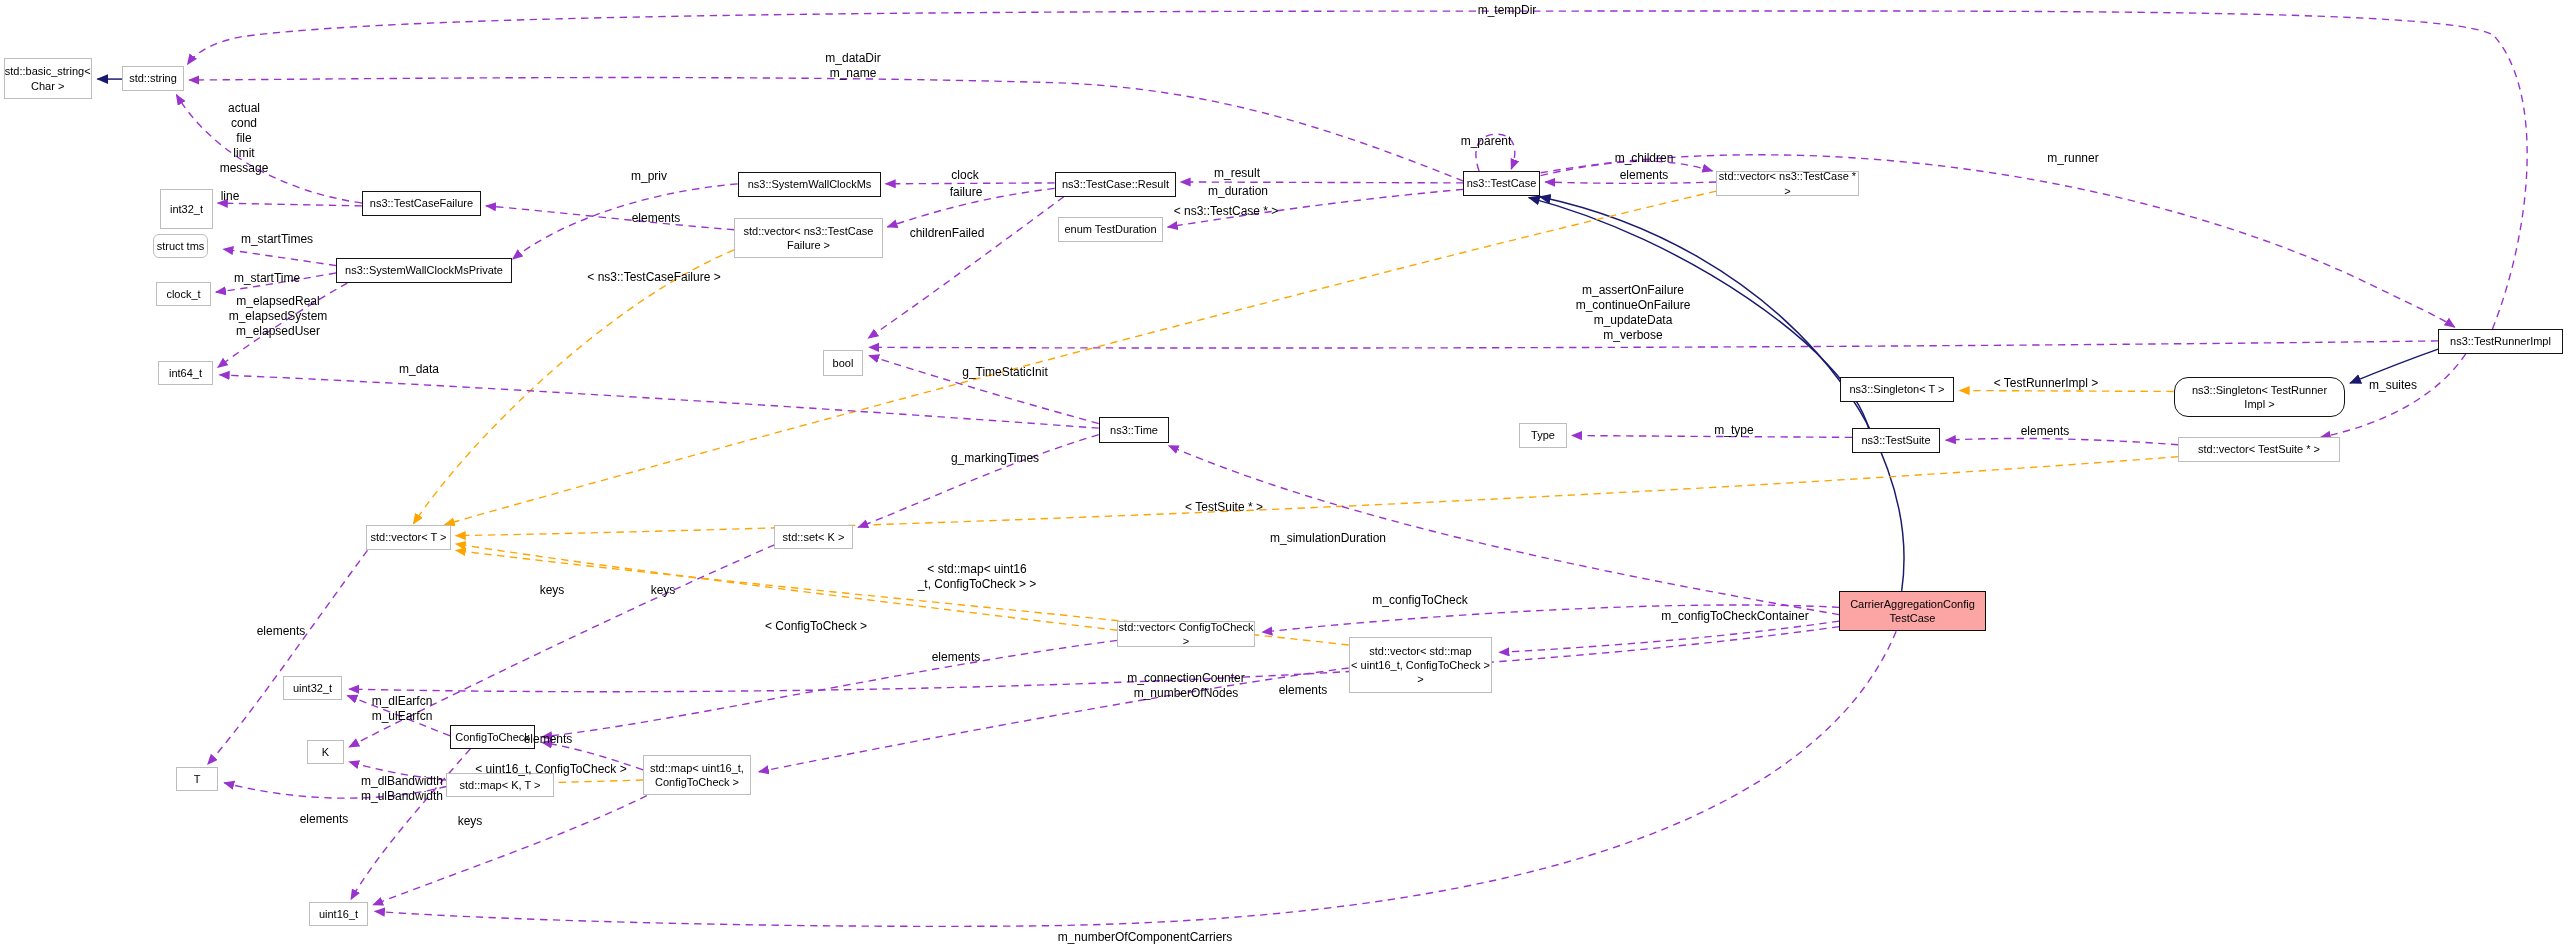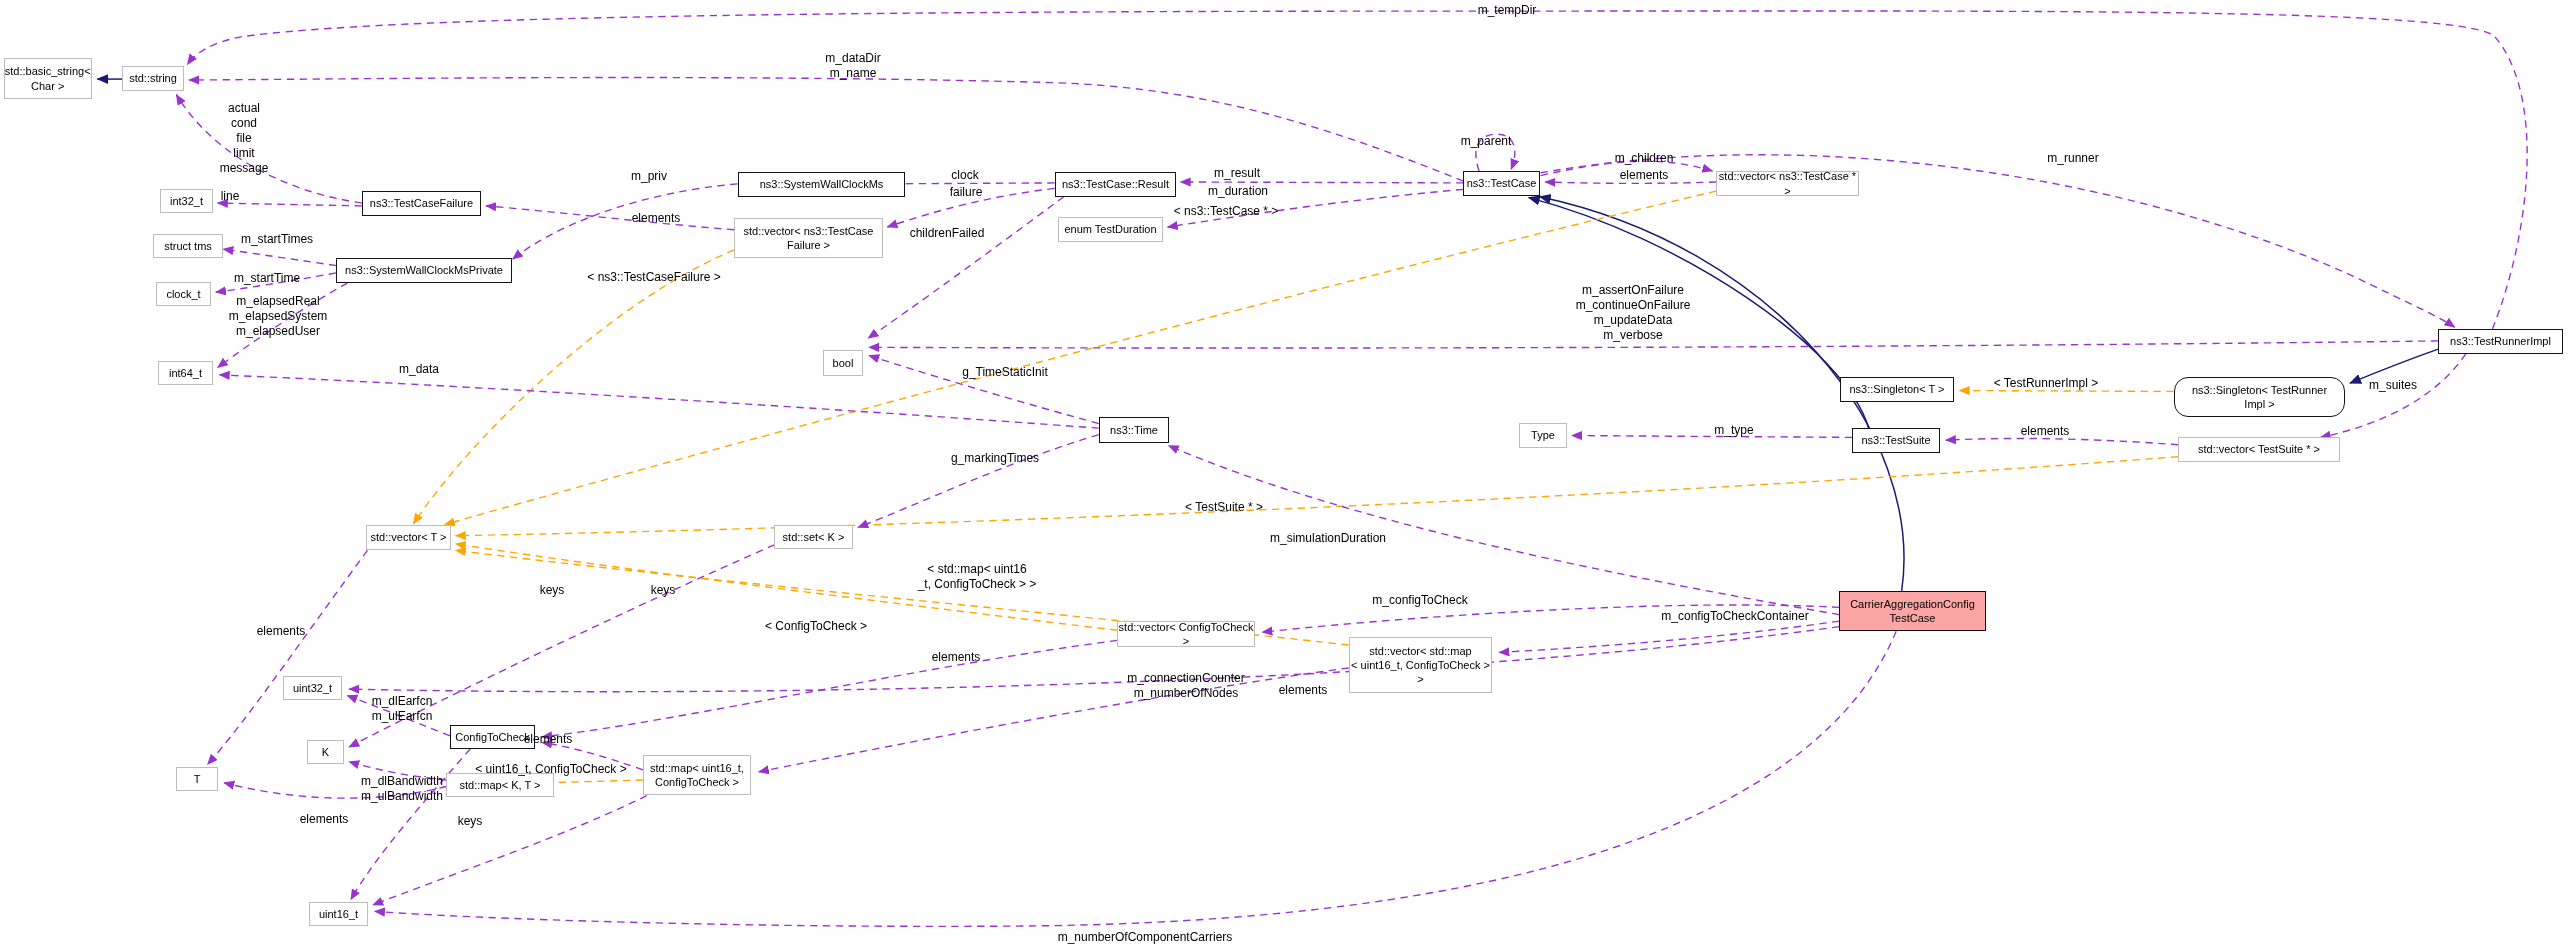--- a/index.html
+++ b/index.html
@@ -106,27 +106,27 @@
     <path class="ep" d="M 486,849 C 445,845 410,838 380,829" marker-end="url(#arr-p)"></path>
     <path class="ep" d="M 486,856 C 410,875 322,872 244,852" marker-end="url(#arr-p)"></path>
     <path class="ep" d="M 400,599 C 340,680 272,780 226,832" marker-end="url(#arr-p)"></path>
     <path class="ep" d="M 1196,466 C 900,444 482,418 239,408" marker-end="url(#arr-p)"></path>
     <path class="ep" d="M 1196,461 C 1090,432 1002,405 946,387" marker-end="url(#arr-p)"></path>
     <path class="ep" d="M 1196,473 C 1090,505 1002,548 934,574" marker-end="url(#arr-p)"></path>
   </svg>
 <div class="node plain" style="left: 3.7px; top: 58px; width: 88px; height: 41px;">std::basic_string&lt;
 Char &gt;</div>
     <div class="node plain" style="left: 122px; top: 66px; width: 62px; height: 25px;">std::string</div>
-    <div class="node plain" style="left: 160px; top: 189px; width: 53px; height: 24px;">int32_t</div>
+    <div class="node plain" style="left: 160px; top: 189px; width: 53px; height: 40px;">int32_t</div>
     <div class="node bold" style="left: 362px; top: 191px; width: 119px; height: 25px;">ns3::TestCaseFailure</div>
-    <div class="node plain" style="left: 153px; top: 234px; width: 70px; height: 24px;">struct tms</div>
+    <div class="node plain" style="left: 153px; top: 234px; width: 55px; height: 24px; border-radius: 6px;">struct tms</div>
     <div class="node bold" style="left: 336px; top: 258px; width: 176px; height: 25px;">ns3::SystemWallClockMsPrivate</div>
     <div class="node plain" style="left: 156px; top: 282px; width: 55px; height: 24px;">clock_t</div>
     <div class="node plain" style="left: 158px; top: 361px; width: 55px; height: 24px;">int64_t</div>
-    <div class="node bold" style="left: 738px; top: 172px; width: 167px; height: 25px;">ns3::SystemWallClockMs</div>
+    <div class="node bold" style="left: 738px; top: 172px; width: 143px; height: 25px;">ns3::SystemWallClockMs</div>
     <div class="node plain" style="left: 734px; top: 218px; width: 149px; height: 40px;">std::vector&lt; ns3::TestCase
 Failure &gt;</div>
     <div class="node bold" style="left: 1055px; top: 172px; width: 121px; height: 25px;">ns3::TestCase::Result</div>
     <div class="node plain" style="left: 1058px; top: 217px; width: 105px; height: 25px;">enum TestDuration</div>
     <div class="node bold" style="left: 1463px; top: 171px; width: 77px; height: 25px;">ns3::TestCase</div>
     <div class="node plain" style="left: 1716px; top: 171px; width: 143px; height: 25px;">std::vector&lt; ns3::TestCase * &gt;</div>
     <div class="node bold" style="left: 2438px; top: 329px; width: 125px; height: 25px;">ns3::TestRunnerImpl</div>
     <div class="node bold" style="left: 2174px; top: 377px; width: 171px; height: 40px; border-radius: 14px;">ns3::Singleton&lt; TestRunner
 Impl &gt;</div>
     <div class="node plain" style="left: 2178px; top: 437px; width: 162px; height: 25px;">std::vector&lt; TestSuite * &gt;</div>

